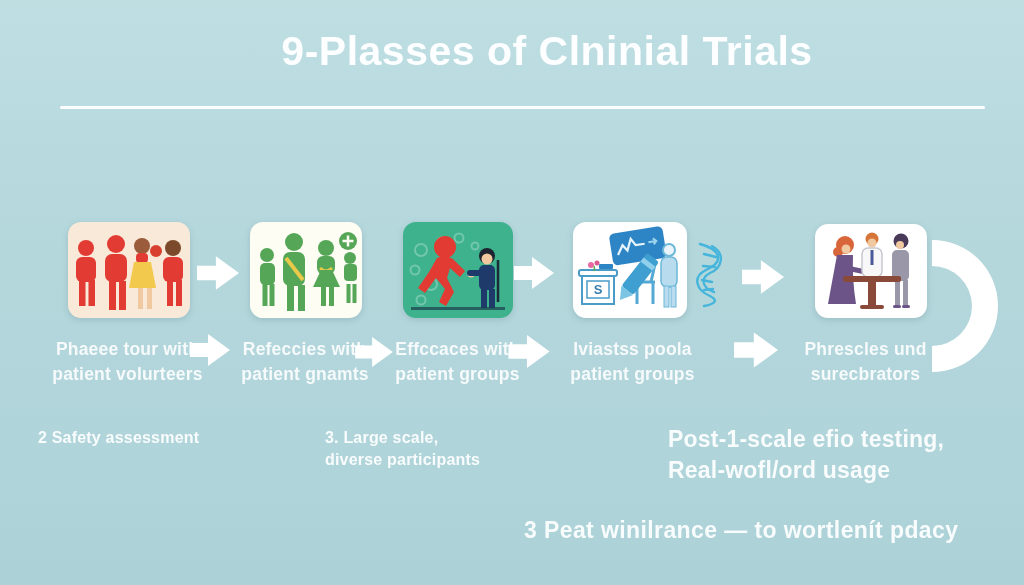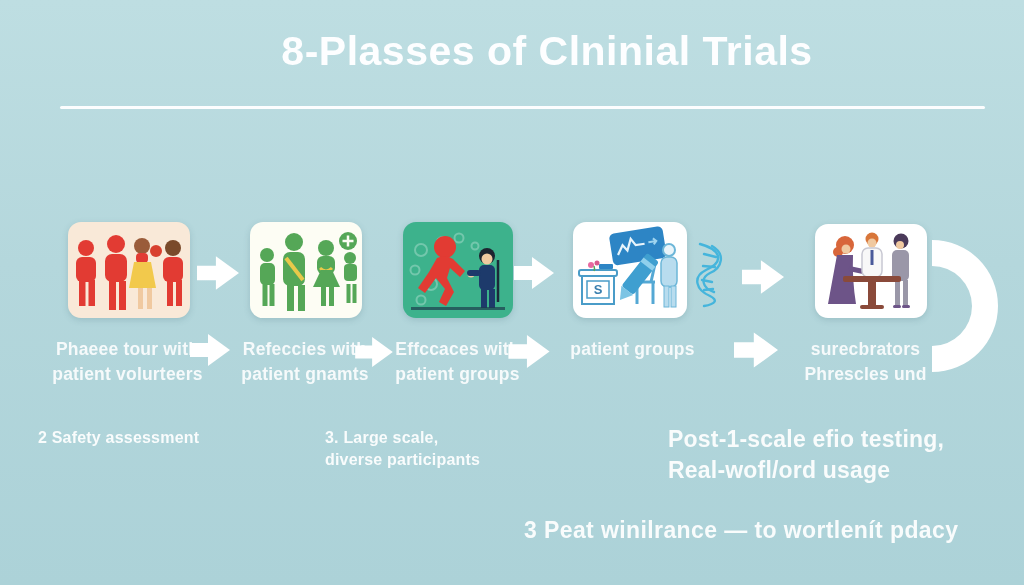--- a/index.html
+++ b/index.html
@@ -39,21 +39,21 @@
 <body>
 
 <svg width="0" height="0" style="position:absolute">
   <defs>
     <polygon id="arrowshape" points="0,10 18,10 18,1 40,17 18,33 18,24 0,24"></polygon>
   </defs>
 </svg>
 
 <div id="stage">
 
-  <div class="abs title">8-Plasses of Clninial Trials</div>
+  <div class="abs title">9-Plasses of Clninial Trials</div>
   <div class="abs divider"></div>
 
   <div class="abs card" style="left:68px;width:122px;background:#f9e9d8;">
     <svg viewBox="0 0 122 96">
       <circle cx="18" cy="26" r="8" fill="#e23b33"></circle>
       <rect x="8" y="35" width="20" height="25" rx="6" fill="#e23b33"></rect>
       <rect x="11" y="58" width="6.5" height="26" fill="#e23b33"></rect>
       <rect x="20.5" y="58" width="6.5" height="26" fill="#e23b33"></rect>
       <circle cx="48" cy="22" r="9" fill="#e23b33"></circle>
       <rect x="37" y="32" width="22" height="28" rx="7" fill="#e23b33"></rect>
@@ -227,29 +227,30 @@
 
   <div class="abs caption" style="left:390px;top:337px;width:135px;">
     <div>Effccaces with</div>
     <div>patient groups</div>
   </div>
   <svg class="abs arrow" style="left:508px;top:334px" width="42" height="35" viewBox="0 0 40 34">
       <use href="#arrowshape"></use>
     </svg>
 
   <div class="abs caption" style="left:565px;top:337px;width:135px;">
+    <div>Iviastss poola</div>
     <div>patient groups</div>
   </div>
   <svg class="abs arrow" style="left:734px;top:331px" width="44" height="38" viewBox="0 0 40 34">
       <use href="#arrowshape"></use>
     </svg>
 
   <div class="abs caption" style="left:793px;top:337px;width:145px;">
+    <div>Phrescles und</div>
     <div>surecbrators</div>
-    <div>Phrescles und</div>
   </div>
 
   <div class="abs note" style="left:38px;top:427px;width:205px;">
     <div>2 Safety assessment</div>
   </div>
 
   <div class="abs note" style="left:325px;top:427px;width:185px;">
     <div>3. Large scale,</div>
     <div>diverse participants</div>
   </div>

